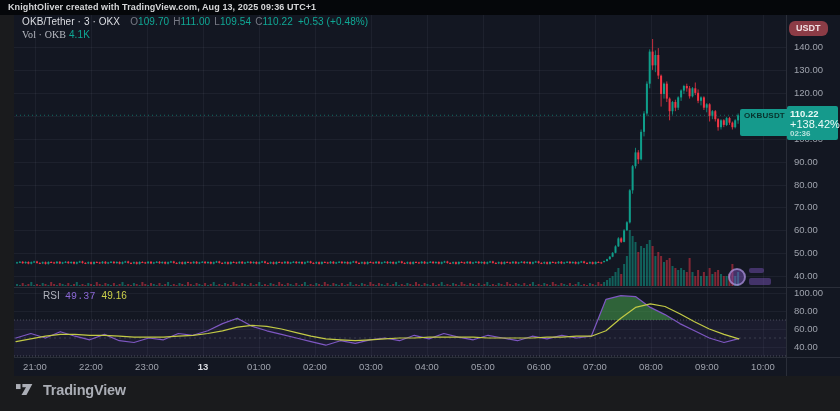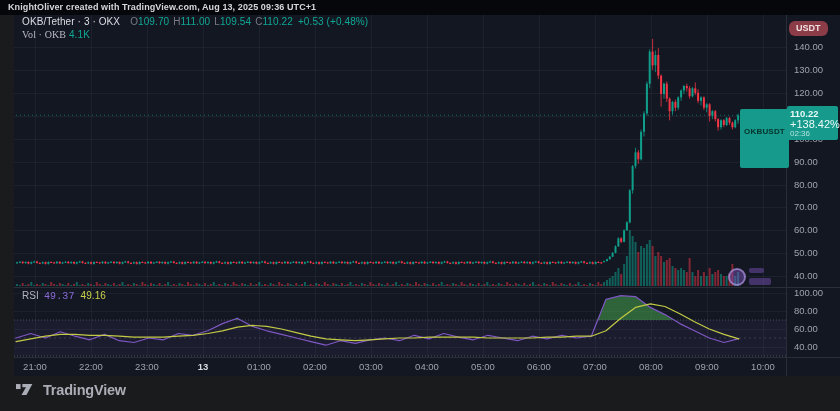--- a/index.html
+++ b/index.html
@@ -13,39 +13,39 @@
   .top-bar{left:0;top:0;width:840px;height:15px;background:#05070a;z-index:3;}
   .attribution{left:8px;top:2px;font-size:9px;font-weight:600;color:#d6d7d9;letter-spacing:.1px;white-space:nowrap;}
   #chart-svg{left:0;top:0;z-index:1;}
   .overlay{z-index:2;}
   .legend-row{left:22px;font-size:10px;white-space:nowrap;letter-spacing:.1px;}
   .legend-row .t{color:#dcdee3;margin-right:6px;}
   .legend-row .k{color:#787b86;margin-left:4px;}
   .legend-row .v{color:#0fa895;}
   .legend-row .chg{color:#0fa895;margin-left:5px;}
   .legend-row .volk{color:#b7bac2;font-family:Liberation Serif, serif;}
-  .legend-row .rsik{color:#b2b5be;}
+  .legend-row .rsik{color:#b2b5be;margin-left:21px;}
   .legend-row .rsiv{color:#8b68d6;margin-left:5px;font-family:Liberation Mono, monospace;}
   .legend-row .rsimav{color:#cdd24b;margin-left:6px;margin-top:36px;}
   .currency-btn{
     left:789px;top:21px;padding:2px 7px;background:var(--curr,#8c3c46);
     color:#f1e0e3;font-size:9px;font-weight:700;border-radius:6px;line-height:11px;
   }
   .symbol-tag{
-    left:740px;top:109px;height:27px;line-height:13px;padding:16px 4px;
+    left:740px;top:109px;height:27px;line-height:13px;padding:0 4px;
     background:var(--tag,#159a8c);color:#07312b;font-size:8px;font-weight:700;
     border-radius:2px;letter-spacing:.2px;
   }
   .price-tag{
     left:787px;top:106px;width:45px;padding:2px 3px;background:var(--tag,#159a8c);
     color:#eafaf7;border-radius:2px;
   }
   .price-tag .p{font-size:9.5px;font-weight:700;line-height:11px;}
   .price-tag .pct{font-size:11px;line-height:10px;}
-  .price-tag .cd{font-size:8px;line-height:9px;opacity:.75;}
+  .price-tag .cd{font-size:8px;line-height:9px;opacity:.75;font-weight:bold;}
   .footer{left:16px;top:381px;display:flex;align-items:center;gap:7px;text-align:right;}
   .footer .brand{color:#abaeb6;font-size:14.5px;font-weight:700;letter-spacing:-.2px;}
   .ax{fill:#9fa3ad;font:9.5px "Liberation Sans",sans-serif;}
   .tax{text-anchor:middle;}
   .bold{fill:#d8dbe0;font-weight:700;}
   .hit{background:transparent;}
 </style>
 </head>
 <body style="--tag: #159a8c; --curr: #8c3c46;">
 

